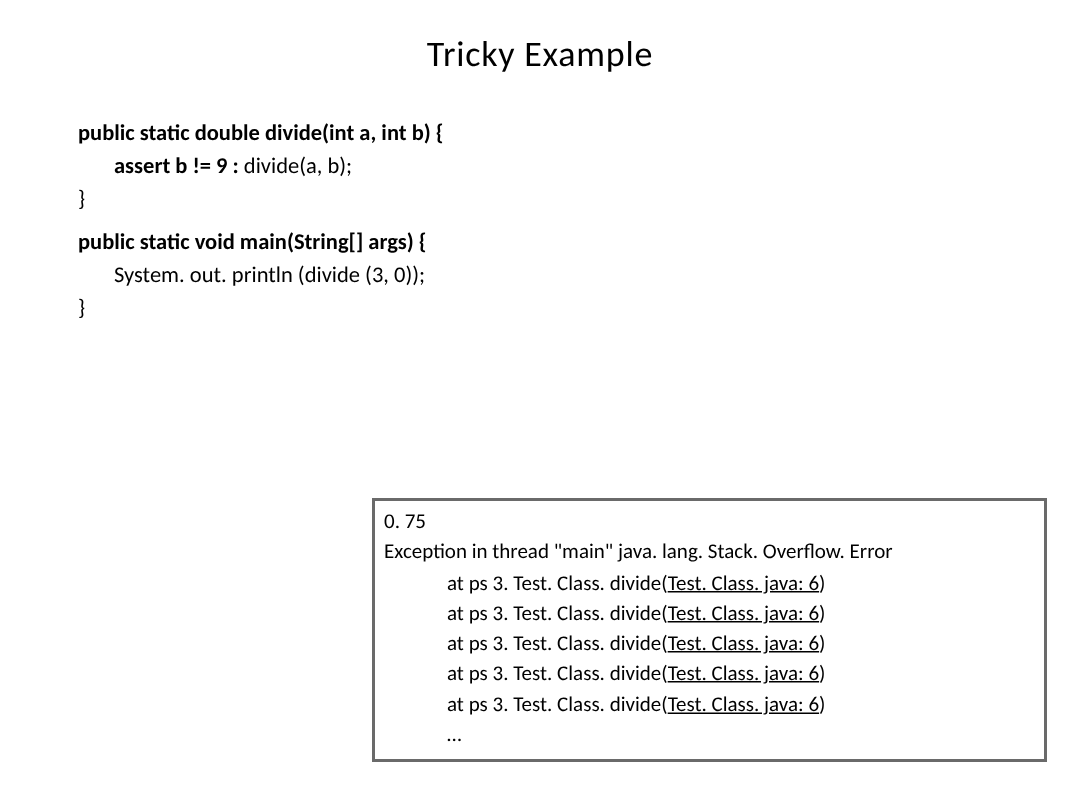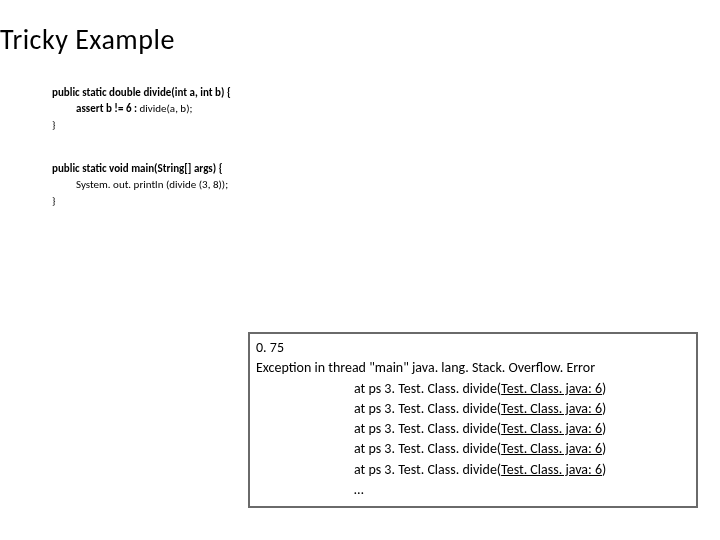--- a/index.html
+++ b/index.html
@@ -7,29 +7,30 @@
     padding: 0;
     width: 720px;
     height: 540px;
     background: #fff;
     font-family: Calibri, Arial, sans-serif;
     color: #000;
     position: relative;
     overflow: hidden;
   }
   .title {
-    font-size: 28px;
+    font-size: 24px;
     font-weight: 400;
+    text-align: center;
     margin-top: 22px;
     letter-spacing: 0.5px;
   }
   .code-block {
     margin-left: 52px;
     margin-top: 28px;
-    font-size: 11px;
+    font-size: 15px;
     line-height: 1.45;
     font-weight: 700;
   }
   .code-block .indent {
     margin-left: 24px;
   }
   .italic {
     font-weight: 400;
   }
   .output-box {
@@ -39,43 +40,43 @@
     width: 450px;
     border: 2px solid #6a6a6a;
     background: #fff;
     font-size: 14px;
     line-height: 1.45;
     padding: 4px 6px 6px 6px;
     font-weight: 400;
     box-sizing: border-box;
   }
   .output-box .stack-indent {
-    margin-left: 98px;
+    margin-left: 42px;
   }
   .underline {
     text-decoration: underline;
   }
 </style>
 </head>
 <body>
 
 <div class="title">Tricky Example</div>
 
 <div class="code-block">
   <div>public static double divide(int a, int b) {</div>
   <div class="indent">
-    <span>assert b != 6 : </span><span class="italic">divide(a, b);</span>
+    <span>assert b != 9 : </span><span class="italic">divide(a, b);</span>
   </div>
   <div style="font-weight:400">}</div>
 </div>
 
-<div class="code-block" style="margin-top:28px">
+<div class="code-block" style="margin-top:8px">
   <div>public static void main(String[] args) {</div>
   <div class="indent" style="font-weight:400">
-    <span>System. </span><span class="italic">out. println </span><span>(divide (3, 8));</span>
+    <span>System. </span><span class="italic">out. println </span><span>(divide (3, 0));</span>
   </div>
   <div style="font-weight:400">}</div>
 </div>
 
 <div class="output-box">
   <div>0. 75</div>
   <div>Exception in thread "main" java. lang. Stack. Overflow. Error</div>
   <div class="stack-indent">
     <span>at ps 3. Test. Class. divide(</span><span class="underline">Test. Class. java: 6</span><span>)</span>
   </div>

